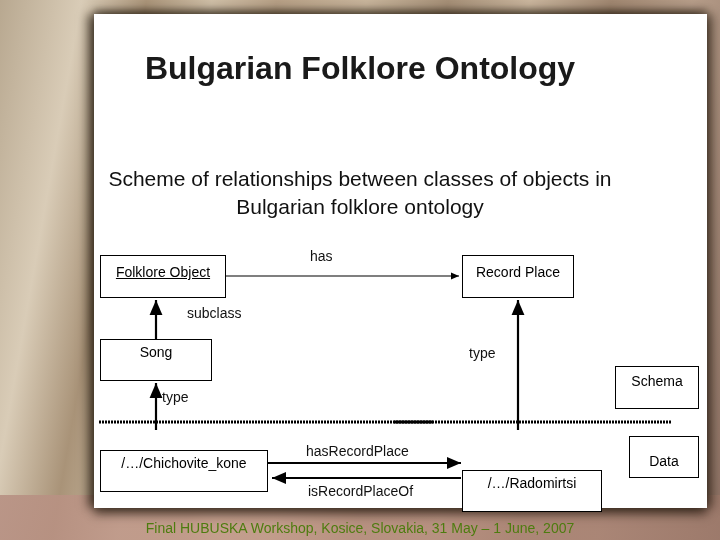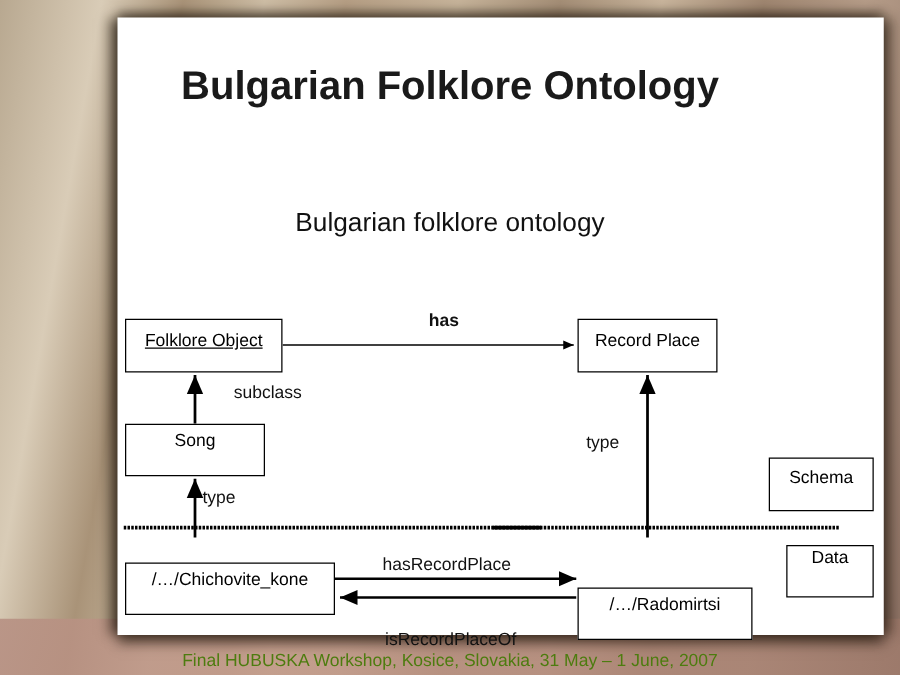--- a/index.html
+++ b/index.html
@@ -42,20 +42,21 @@
   svg.overlay { position:absolute; left:0; top:0; }
 </style>
 </head>
 <body>
 
 <div class="wood-bottom"></div>
 <div class="B"></div>
 
 <div class="abs title">Bulgarian Folklore Ontology</div>
 <div class="abs subtitle">
+  <div>Scheme of relationships between classes of objects in</div>
   <div>Bulgarian folklore ontology</div>
 </div>
 
 <svg class="overlay" width="720" height="540">
   <defs>
     <marker id="arr" markerWidth="8" markerHeight="8" refX="7" refY="4" orient="auto">
       <path d="M0,1 L7,4 L0,7 Z" fill="#000"></path>
     </marker>
   </defs>
 
@@ -86,24 +87,24 @@
 </div>
 <div class="box" style="left:615px;top:366px;width:84px;height:43px;padding-top:6px;">
   <span>Schema</span>
 </div>
 <div class="box" style="left:100px;top:450px;width:168px;height:42px;padding-top:4px;">
   <span>/…/Chichovite_kone</span>
 </div>
 <div class="box" style="left:462px;top:450px;width:140px;height:42px;padding-top:4px;margin-top:20px;">
   <span>/…/Radomirtsi</span>
 </div>
-<div class="box" style="left:629px;top:436px;width:70px;height:42px;padding-top:0;">
+<div class="box" style="left:629px;top:436px;width:70px;height:42px;padding-top:16px;">
   <span>Data</span>
 </div>
 
-<div class="label" style="left:343px;top:248px;font-weight:bold;">has</div>
+<div class="label" style="left:310px;top:248px;">has</div>
 <div class="label" style="left:187px;top:305px;">subclass</div>
 <div class="label" style="left:162px;top:389px;">type</div>
 <div class="label" style="left:469px;top:345px;">type</div>
 <div class="label" style="left:306px;top:443px;">hasRecordPlace</div>
-<div class="label" style="left:308px;top:483px;margin-top:20px;">isRecordPlaceOf</div>
+<div class="label" style="left:308px;top:483px;">isRecordPlaceOf</div>
 
 <div class="abs footer">Final HUBUSKA Workshop, Kosice, Slovakia, 31 May – 1 June, 2007</div>
 
 </body></html>

